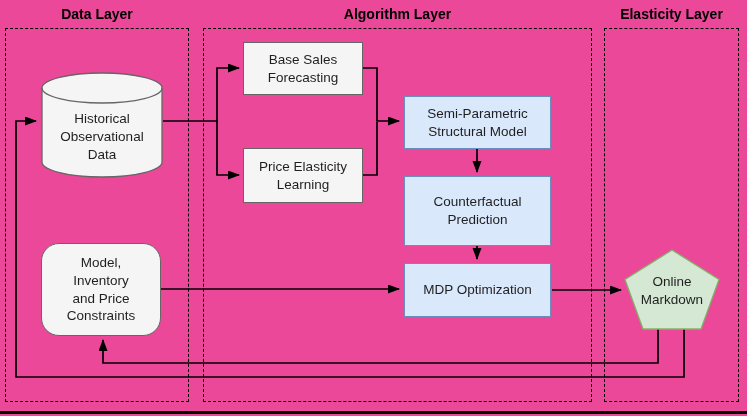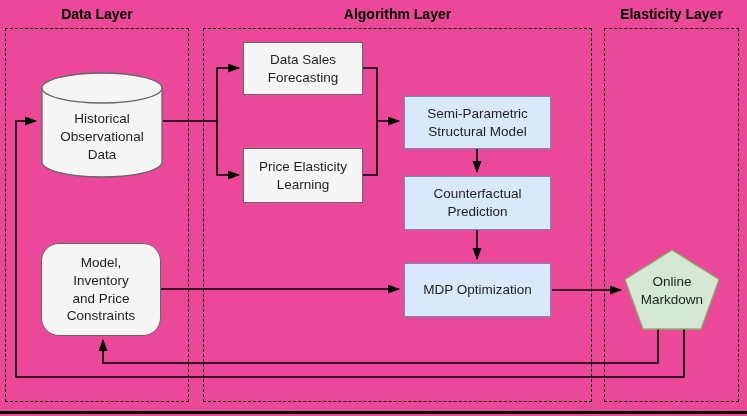--- a/index.html
+++ b/index.html
@@ -103,35 +103,35 @@
   </div>
 
   <div class="node node-gray node-rounded" style="left:41px;top:243px;width:120px;height:93px;">
     <span>Model,
 Inventory
 and Price
 Constraints</span>
   </div>
 
   <div class="node node-gray" style="left:243px;top:42px;width:120px;height:53px;">
-    <span>Data Sales
+    <span>Base Sales
 Forecasting</span>
   </div>
 
   <div class="node node-gray" style="left:243px;top:148px;width:120px;height:55px;">
     <span>Price Elasticity
 Learning</span>
   </div>
 
   <div class="node node-blue" style="left:404px;top:96px;width:147px;height:53px;">
     <span>Semi-Parametric
 Structural Model</span>
   </div>
 
-  <div class="node node-blue" style="left:404px;top:176px;width:147px;height:54px;">
+  <div class="node node-blue" style="left:404px;top:176px;width:147px;height:70px;">
     <span>Counterfactual
 Prediction</span>
   </div>
 
   <div class="node node-blue" style="left:404px;top:263px;width:147px;height:54px;">
     <span>MDP Optimization</span>
   </div>
 
   <div class="shape-wrap" style="left:624px;top:249px;width:96px;height:81px;">
     <svg width="96" height="81" viewBox="0 0 96 81">

